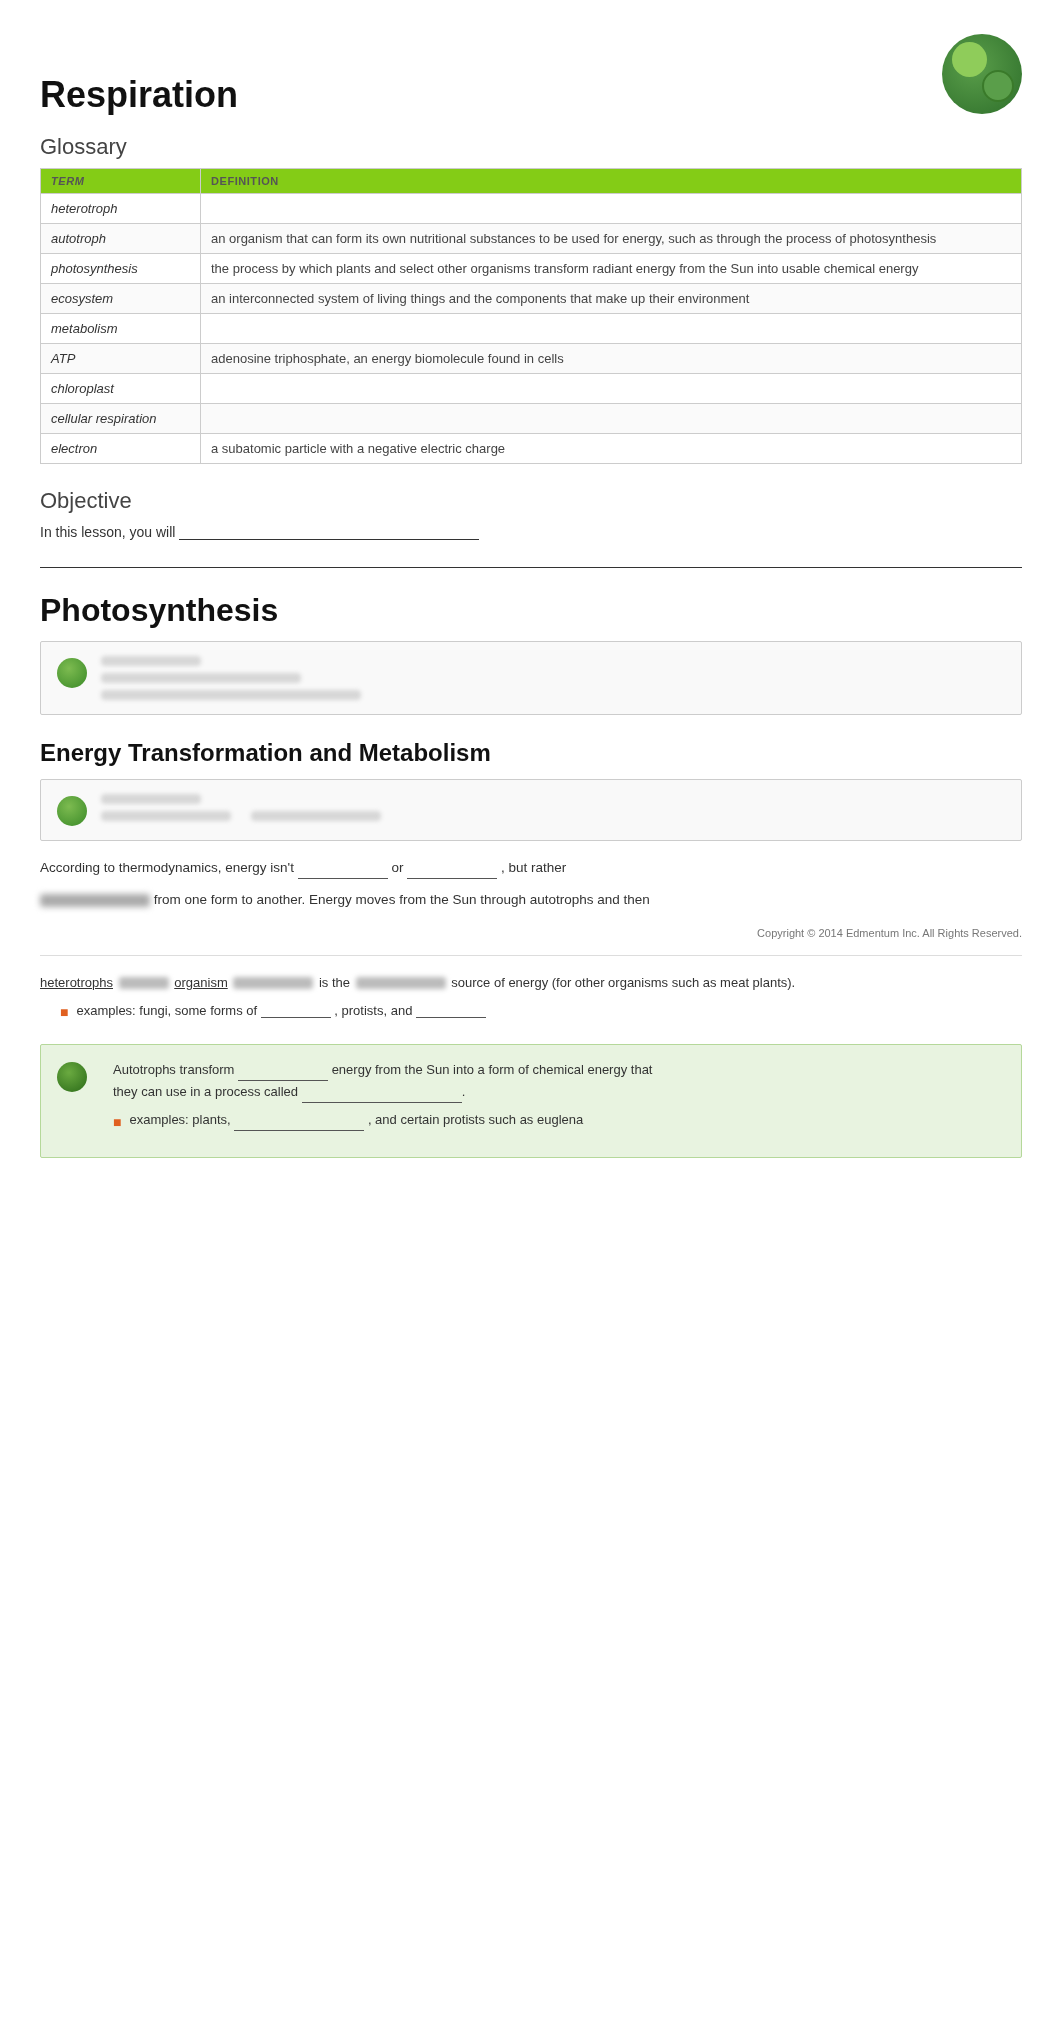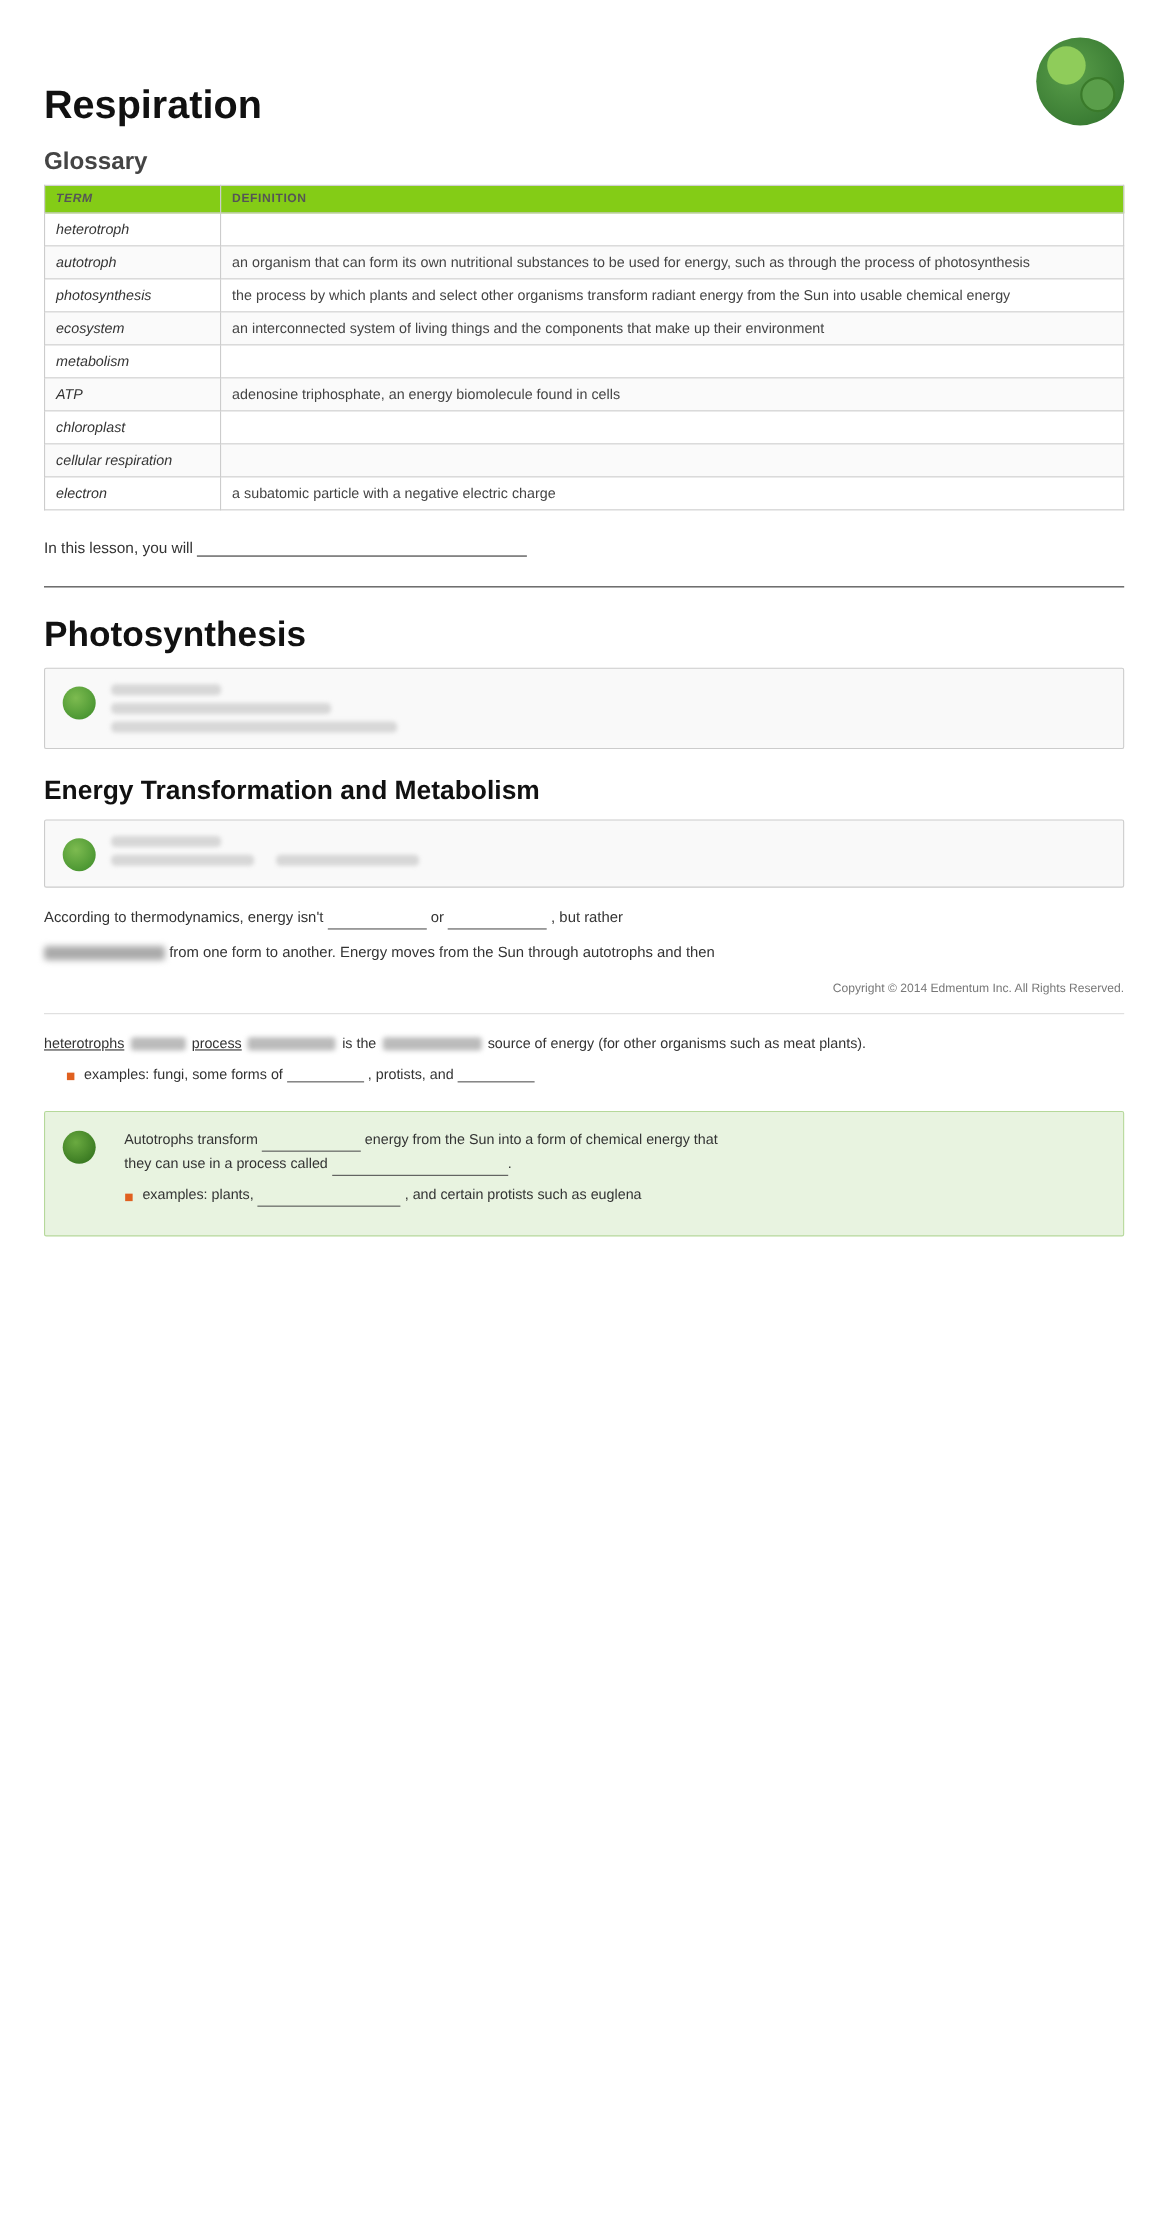--- a/index.html
+++ b/index.html
@@ -53,21 +53,21 @@
       border-radius: 50%;
       background: #5a9e4a;
       bottom: 12px;
       right: 8px;
       border: 2px solid #3a7a2a;
     }
 
     
     .section-title {
       font-size: 22px;
-      font-weight: bold;
+      font-weight: normal;
       color: #444;
       margin-bottom: 8px;
     }
     .big-section-title {
       font-size: 32px;
       font-weight: bold;
       color: #111;
       margin-bottom: 12px;
       margin-top: 24px;
     }
@@ -336,20 +336,21 @@
         <tr>
           <td class="term-col">electron</td>
           <td class="def-col">a subatomic particle with a negative electric charge</td>
         </tr>
       </tbody>
   </table>
 </div>
 
 
 <div class="objective-section">
+  <div class="section-title">Objective</div>
   <div class="objective-line">
     <span>In this lesson, you will </span>
     <span class="underline-blank"></span>
   </div>
   <div class="underline-blank-full"></div>
 </div>
 
 
 <div>
   <div class="big-section-title">Photosynthesis</div>
@@ -396,21 +397,21 @@
 
 <div class="copyright">Copyright © 2014 Edmentum Inc. All Rights Reserved.</div>
 
 <hr class="divider">
 
 
 <div>
   <div class="hetero-line">
     <span class="underlined-word">heterotrophs</span>
     <span class="blurred-inline" style="width:50px;">&nbsp;&nbsp;&nbsp;&nbsp;&nbsp;</span>
-    <span class="underlined-word">process</span>
+    <span class="underlined-word">organism</span>
     <span class="blurred-inline" style="width:80px;">&nbsp;&nbsp;&nbsp;&nbsp;&nbsp;&nbsp;&nbsp;</span>
     <span>is the</span>
     <span class="blurred-inline" style="width:90px;">&nbsp;&nbsp;&nbsp;&nbsp;&nbsp;&nbsp;&nbsp;&nbsp;</span>
     <span>source of energy (for other organisms such as meat plants).</span>
   </div>
   <div class="bullet-item">
     <span class="orange-bullet">■</span>
     <span>
       examples: fungi, some forms of
       <span class="inline-blank-sm"></span>

